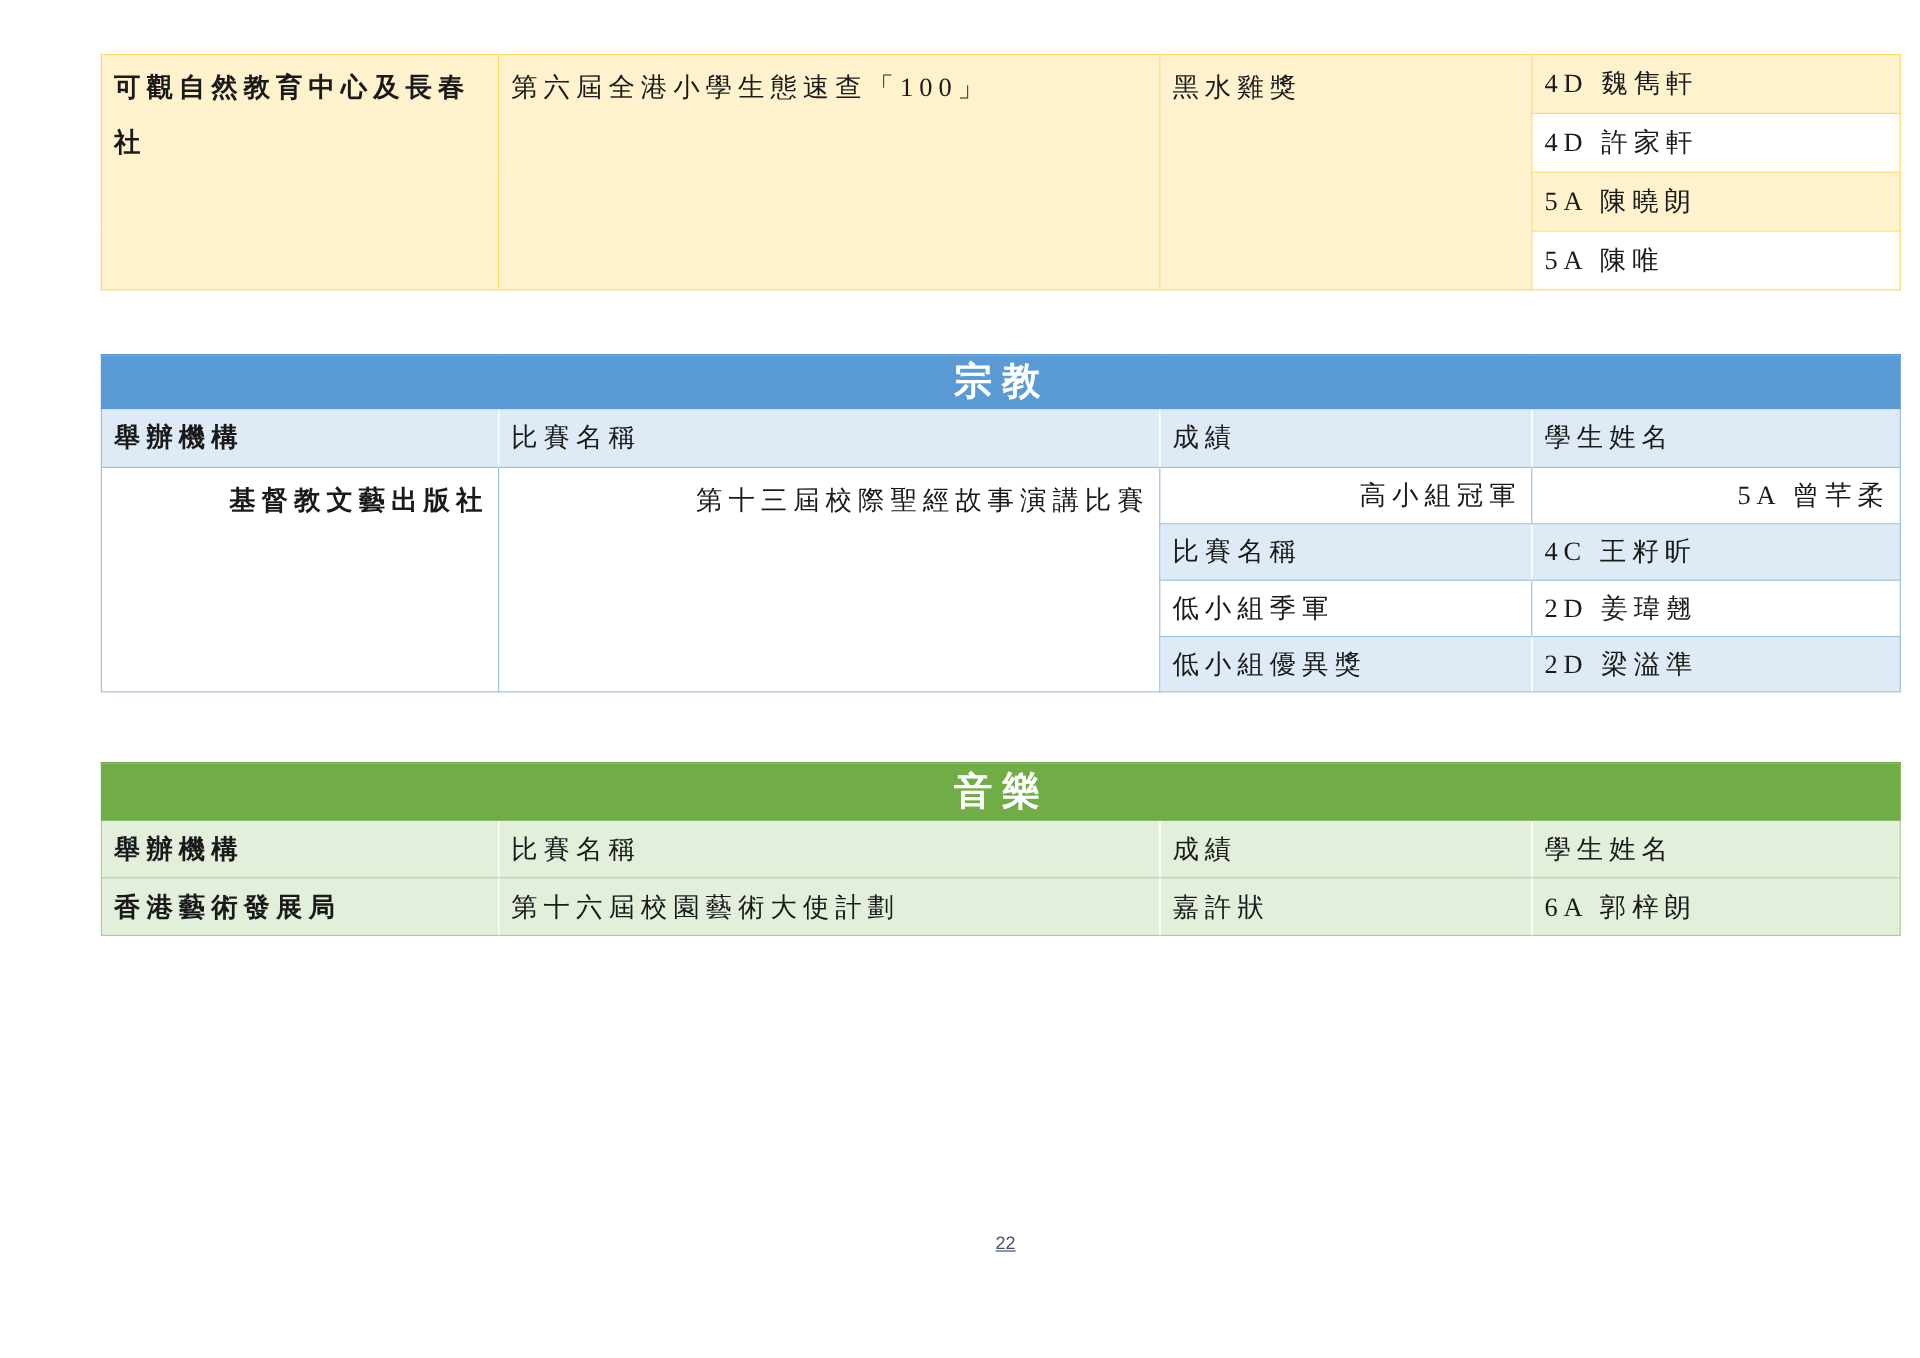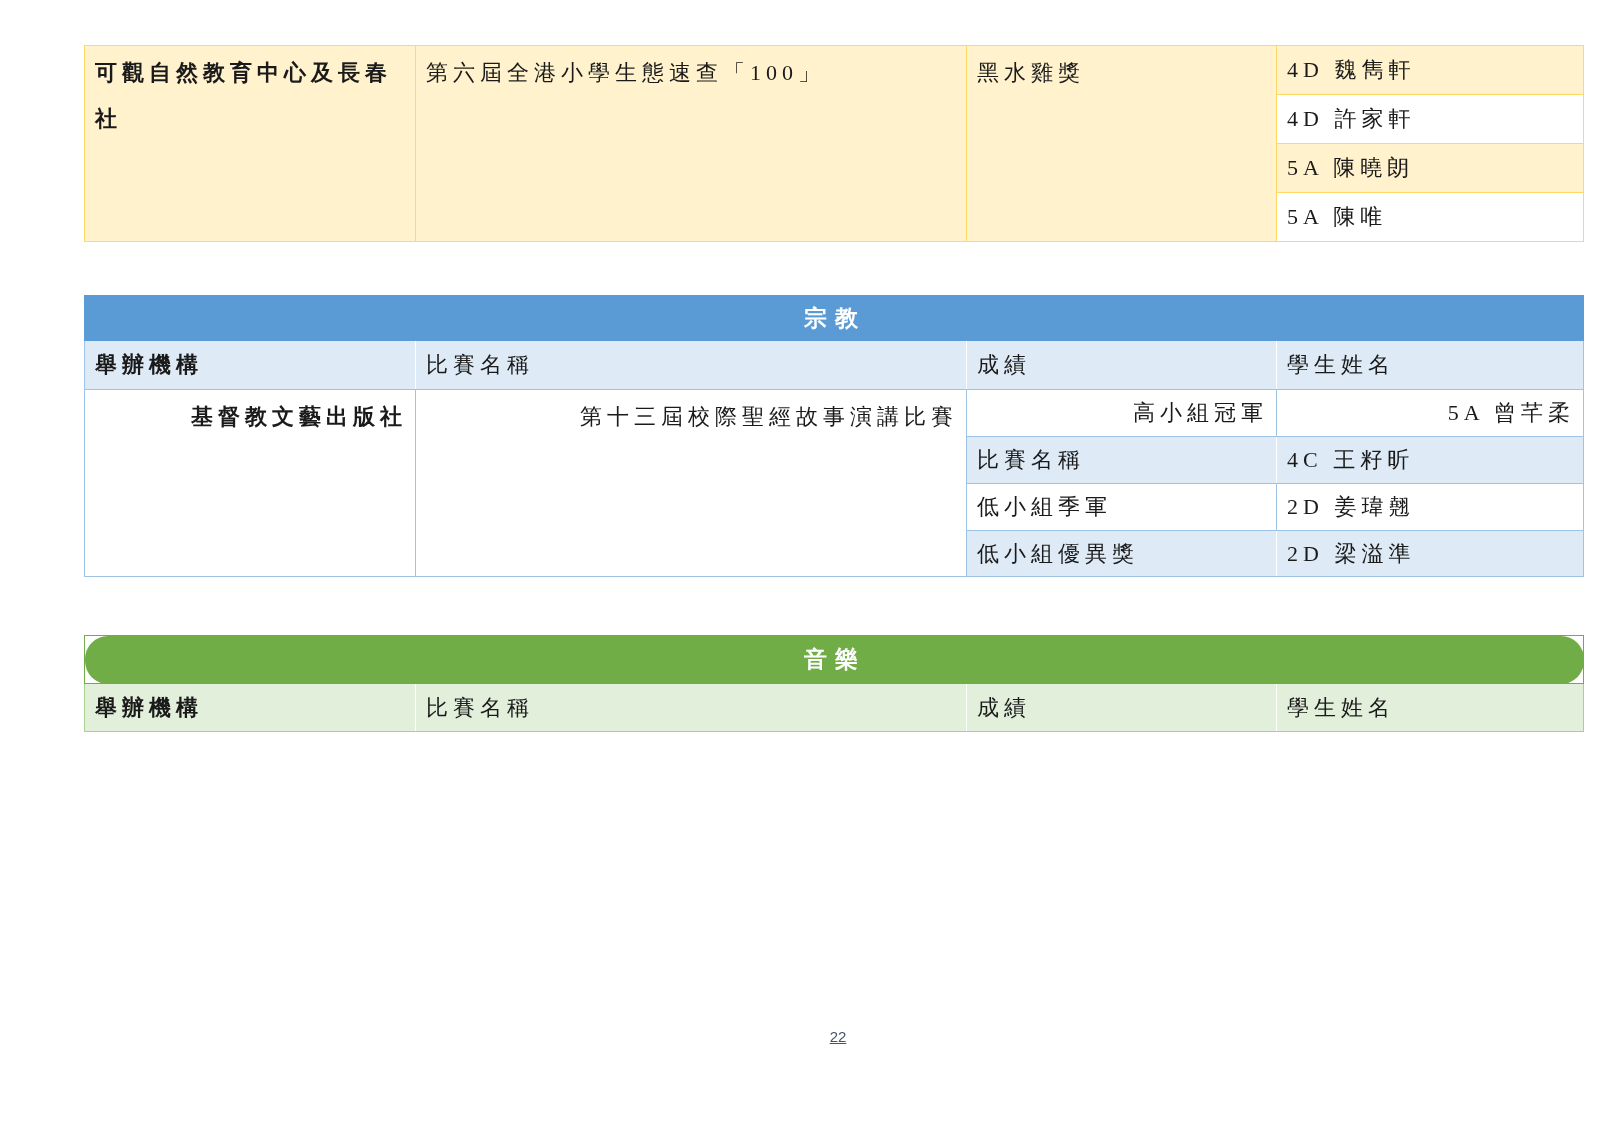--- a/index.html
+++ b/index.html
@@ -39,30 +39,30 @@
   table.blue{top:295px;}
   table.blue td{border:1px solid #9DC3E6;background:#ffffff;}
   table.blue tr.title-row td{background:#5B9BD5;border-color:#5B9BD5;}
   table.blue tr.band td{background:#DEEBF7;border-right-color:#ffffff;}
   table.blue tr.band td:last-child{border-right-color:#9DC3E6;}
   table.blue tr.band td:first-child{border-left-color:#9DC3E6;}
 
   
   table.green{top:635px;}
   table.green td{border:1px solid #A9D18E;background:#ffffff;}
-  table.green tr.title-row td{background:#70AD47;border-color:#70AD47;border-radius:23px;}
+  table.green tr.title-row td{background:#70AD47;border-color:#70AD47;}
   table.green tr.band td{background:#E2EFDA;border-right-color:#ffffff;}
   table.green tr.band td:last-child{border-right-color:#A9D18E;}
   table.green tr.band td:first-child{border-left-color:#A9D18E;}
 
   tr.title-row td{
     text-align:center;
     color:#ffffff;
     font-weight:bold;
-    font-size:23px;
+    font-size:32px;
     letter-spacing:8px;
   }
   .page-number{
     position:absolute;
     top:1028px;left:0;
     width:100%;
     text-align:center;
     font-family:"Liberation Sans","DejaVu Sans",sans-serif;
     font-size:15px;
     letter-spacing:0;
@@ -149,18 +149,24 @@
     <tbody>
         <tr class="title-row" style="height:48px;">
       <td colspan="4">音樂</td>
     </tr>
     <tr class="band" style="height:48px;">
       <td class="bold">舉辦機構</td>
       <td>比賽名稱</td>
       <td>成績</td>
       <td>學生姓名</td>
     </tr>
+    <tr class="band" style="height:48px;">
+      <td class="bold">香港藝術發展局</td>
+      <td>第十六屆校園藝術大使計劃</td>
+      <td>嘉許狀</td>
+      <td>6A 郭梓朗</td>
+    </tr>
   </tbody>
     </table>
 
   <div class="page-number">22</div>
 
 </div>
 
 </body></html>

